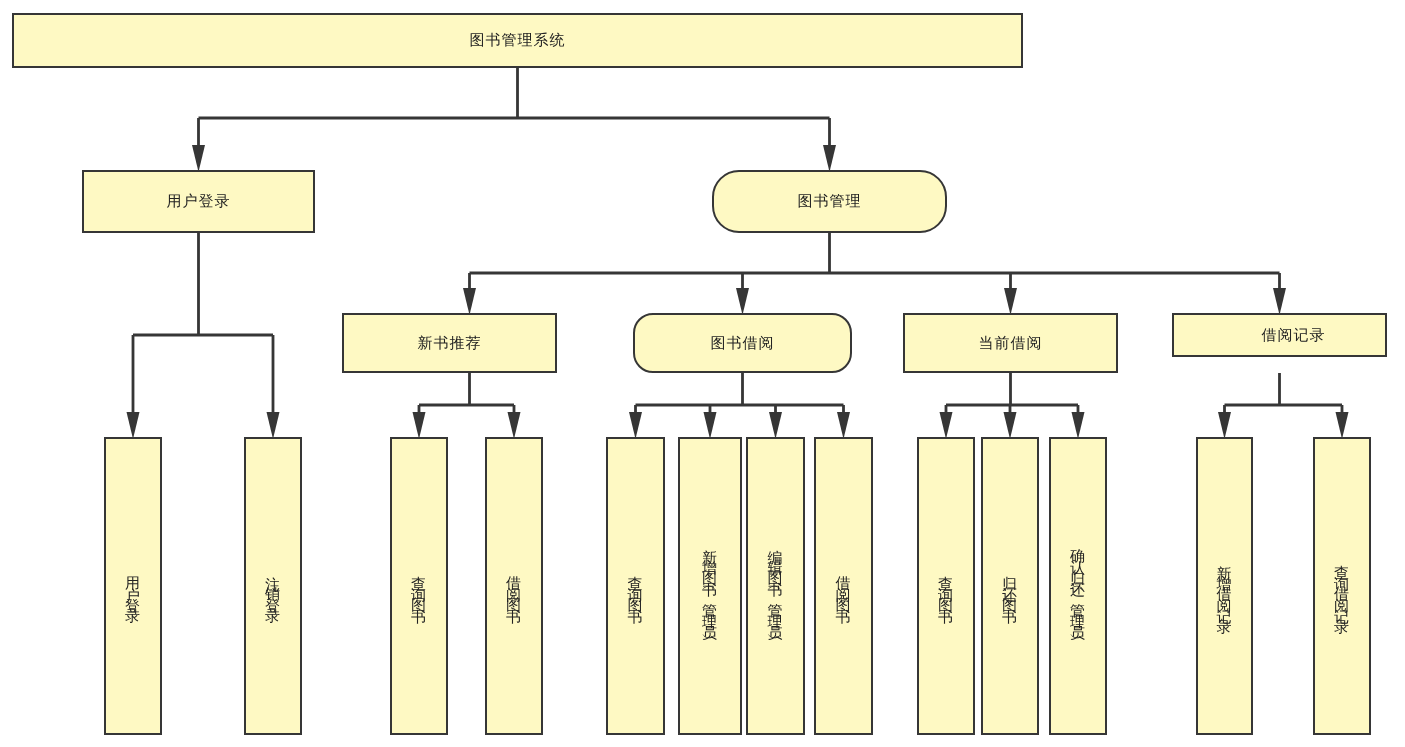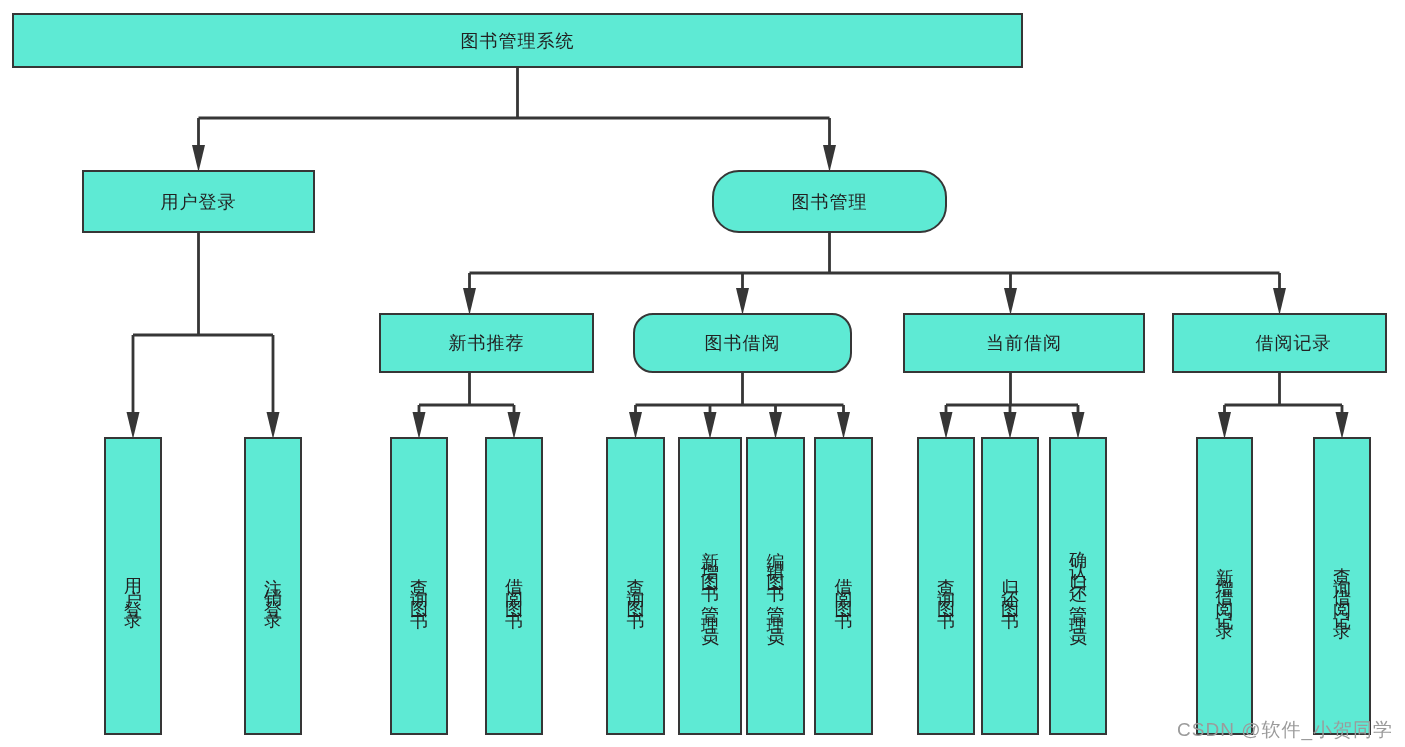--- a/index.html
+++ b/index.html
@@ -13,24 +13,24 @@
   }
   #connector-layer {
     position: absolute;
     left: 0; top: 0;
     width: 1405px; height: 747px;
     pointer-events: none;
   }
   .node {
     position: absolute;
     box-sizing: border-box;
-    background: #5eead4;
+    background: #fef9c3;
     border: 2.5px solid var(--line, #363636);
     color: var(--text, #222222);
-    font-size: 18px;
+    font-size: 15px;
     letter-spacing: 1px;
     display: flex;
     align-items: center;
     justify-content: center;
     white-space: nowrap;
   }
   .node.vertical {
     writing-mode: vertical-lr;
     letter-spacing: 11px;
     line-height: 1;
@@ -70,30 +70,29 @@
       <polygon points="1071.5,412 1084.5,412 1078,439" fill="#363636"></polygon>
       <polygon points="1218,412 1231,412 1224.5,439" fill="#363636"></polygon>
       <polygon points="1335.5,412 1348.5,412 1342,439" fill="#363636"></polygon>
     </svg>
   <div id="nodes">
       <div class="node" style="left: 12px; top: 13px; width: 1011px; height: 55px;">图书管理系统</div>
       <div class="node" style="left: 82px; top: 170px; width: 233px; height: 63px;">用户登录</div>
       <div class="node" style="left: 712px; top: 170px; width: 235px; height: 63px; border-radius: 27px;">图书管理</div>
       <div class="node vertical" style="left: 104px; top: 437px; width: 58px; height: 298px;">用户登录</div>
       <div class="node vertical" style="left: 244px; top: 437px; width: 58px; height: 298px;">注销登录</div>
-      <div class="node" style="left: 379px; top: 313px; width: 215px; height: 60px;">新书推荐</div>
+      <div class="node" style="left: 342px; top: 313px; width: 215px; height: 60px;">新书推荐</div>
       <div class="node" style="left: 633px; top: 313px; width: 219px; height: 60px; border-radius: 20px;">图书借阅</div>
-      <div class="node" style="left: 903px; top: 313px; width: 242px; height: 60px;">当前借阅</div>
-      <div class="node" style="left: 1172px; top: 313px; width: 215px; height: 60px; padding-left: 28px;">借阅记录</div>
+      <div class="node" style="left: 903px; top: 313px; width: 215px; height: 60px;">当前借阅</div>
+      <div class="node" style="left: 1172px; top: 313px; width: 215px; height: 44px; padding-left: 28px;">借阅记录</div>
       <div class="node vertical" style="left: 390px; top: 437px; width: 58px; height: 298px;">查询图书</div>
       <div class="node vertical" style="left: 485px; top: 437px; width: 58px; height: 298px;">借阅图书</div>
       <div class="node vertical" style="left: 606px; top: 437px; width: 59px; height: 298px;">查询图书</div>
       <div class="node vertical" style="left: 678px; top: 437px; width: 64px; height: 298px;">新增图书（管理员）</div>
       <div class="node vertical" style="left: 746px; top: 437px; width: 59px; height: 298px;">编辑图书（管理员）</div>
       <div class="node vertical" style="left: 814px; top: 437px; width: 59px; height: 298px;">借阅图书</div>
       <div class="node vertical" style="left: 917px; top: 437px; width: 58px; height: 298px;">查询图书</div>
       <div class="node vertical" style="left: 981px; top: 437px; width: 58px; height: 298px;">归还图书</div>
       <div class="node vertical" style="left: 1049px; top: 437px; width: 58px; height: 298px;">确认归还（管理员）</div>
       <div class="node vertical" style="left: 1196px; top: 437px; width: 57px; height: 298px;">新增借阅记录</div>
       <div class="node vertical" style="left: 1313px; top: 437px; width: 58px; height: 298px;">查询借阅记录</div>
     </div>
-  <div class="watermark">CSDN @软件_小贺同学</div>
 </div>
 
 </body></html>

